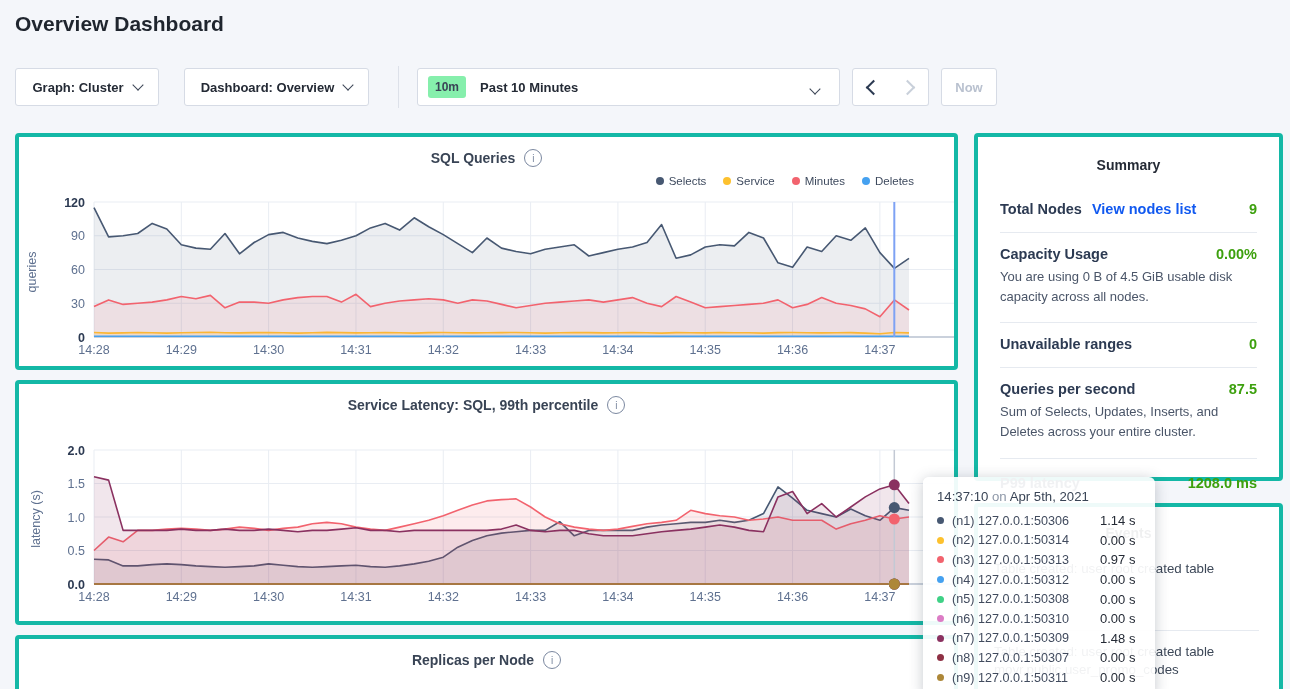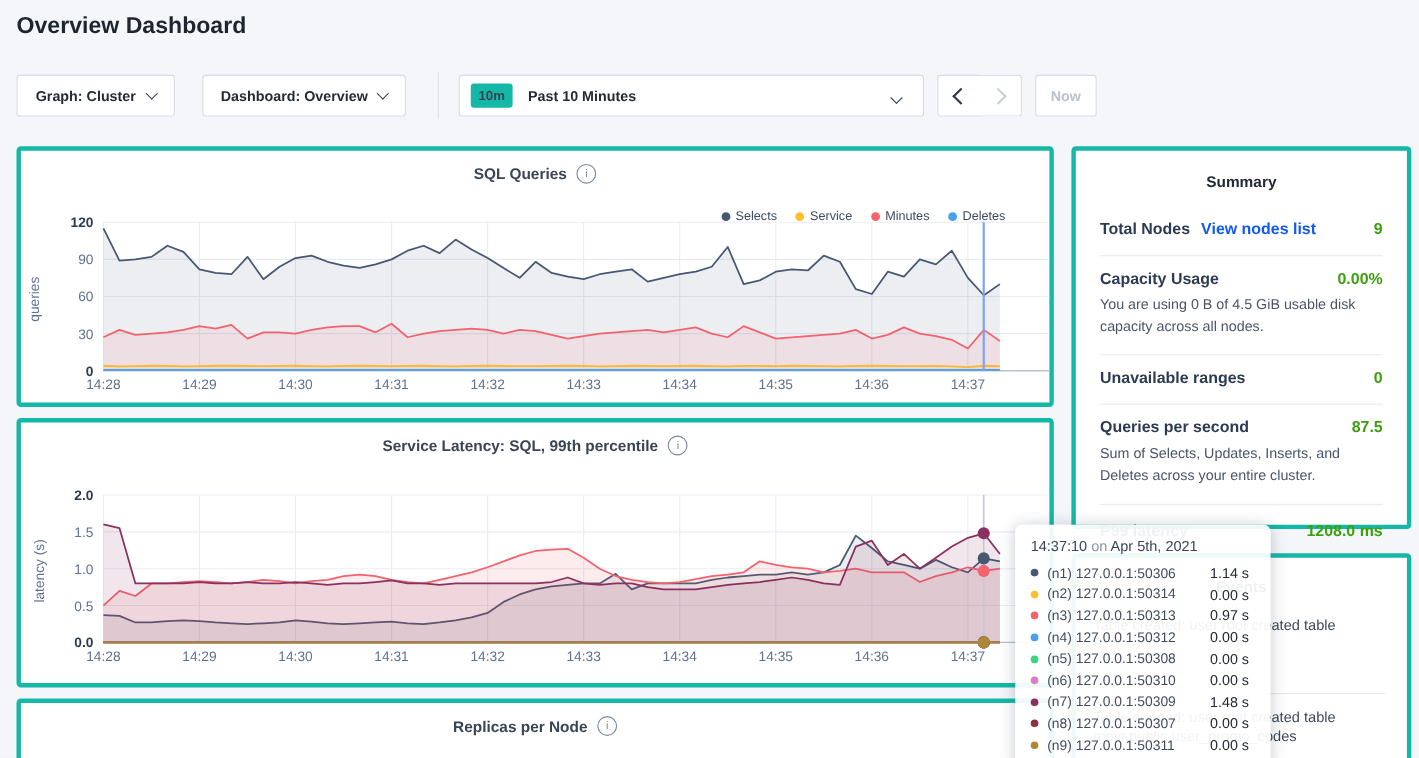--- a/index.html
+++ b/index.html
@@ -13,42 +13,42 @@
   
   .btn{
     position:absolute;top:68px;height:38px;background:#fff;border:1px solid #d6dbe5;
     border-radius:3px;display:flex;align-items:center;justify-content:center;
     font-size:13px;font-weight:bold;color:#242a35;cursor:pointer;box-sizing:border-box;
   }
   .chev{display:inline-block;width:7px;height:7px;border-left:1.8px solid #3c4656;
     border-bottom:1.8px solid #3c4656;transform:rotate(-45deg);margin-left:10px;margin-top:-4px;}
   .vdiv{left:398px;top:66px;width:1px;height:42px;background:#dde1e9;}
   #time-selector{left:417px;width:423px;justify-content:flex-start;padding-left:10px;}
-  #time-badge{background:#14b8a6;border-radius:3px;color:#3a4356;font-size:12px;font-weight:bold;
+  #time-badge{background:#86efac;border-radius:3px;color:#3a4356;font-size:12px;font-weight:bold;
     padding:4px 7px;margin-right:14px;}
   #time-caret{position:absolute;right:20px;top:16px;width:7px;height:7px;
     border-left:1.8px solid #3c4656;border-bottom:1.8px solid #3c4656;transform:rotate(-45deg);}
   #prev-btn{left:852px;width:39px;border-radius:3px 0 0 3px;}
   #next-btn{left:890px;width:39px;border-radius:0 3px 3px 0;border-left:none;}
   .arrow{width:9px;height:9px;border-left:2.2px solid #2c3a52;border-bottom:2.2px solid #2c3a52;}
   .arrow.left{transform:rotate(45deg);margin-left:3px;}
   .arrow.right{transform:rotate(-135deg);margin-right:3px;border-color:#c9d0da;}
   #now-btn{left:941px;width:56px;color:#b9c1cf;}
   
   .card{position:absolute;background:#fff;border:4px solid #14b8a6;border-radius:4px;box-sizing:border-box;}
   #card-sql{left:15px;top:133px;width:943px;height:237px;}
   #card-latency{left:15px;top:380px;width:943px;height:245px;}
   #card-replicas{left:15px;top:635px;width:943px;height:200px;}
   #card-summary{left:974px;top:133px;width:309px;height:348px;}
   #card-events{left:974px;top:503px;width:309px;height:300px;}
   .chart-head{position:absolute;top:12px;left:0;right:0;display:flex;align-items:center;justify-content:center;gap:9px;}
   .chart-title{font-size:14px;font-weight:bold;color:#394455;}
   .info-icon{width:16px;height:16px;border:1.2px solid #7b88a0;border-radius:50%;
     display:flex;align-items:center;justify-content:center;font-size:10px;color:#7b88a0;}
-  .legend{position:absolute;top:54px;right:40px;display:flex;gap:17px;align-items:center;}
+  .legend{position:absolute;top:38px;right:40px;display:flex;gap:17px;align-items:center;}
   .legend-item{display:flex;align-items:center;gap:5px;font-size:11.5px;color:#3e4a5e;}
   .dot{width:8px;height:8px;border-radius:50%;display:inline-block;}
   .yunit{position:absolute;transform:rotate(-90deg);transform-origin:center;
     font-size:12.5px;color:#5f7190;white-space:nowrap;}
   svg{position:absolute;left:0;top:0;}
   
   #summary-title{position:absolute;top:20px;left:0;right:0;text-align:center;font-size:14px;font-weight:bold;color:#242a35;}
   #summary-body{position:absolute;top:46px;left:22px;right:22px;}
   .sum-row{display:flex;align-items:baseline;margin-top:13px;}
   .sum-label{font-size:14.5px;font-weight:bold;color:#2c3a52;}

